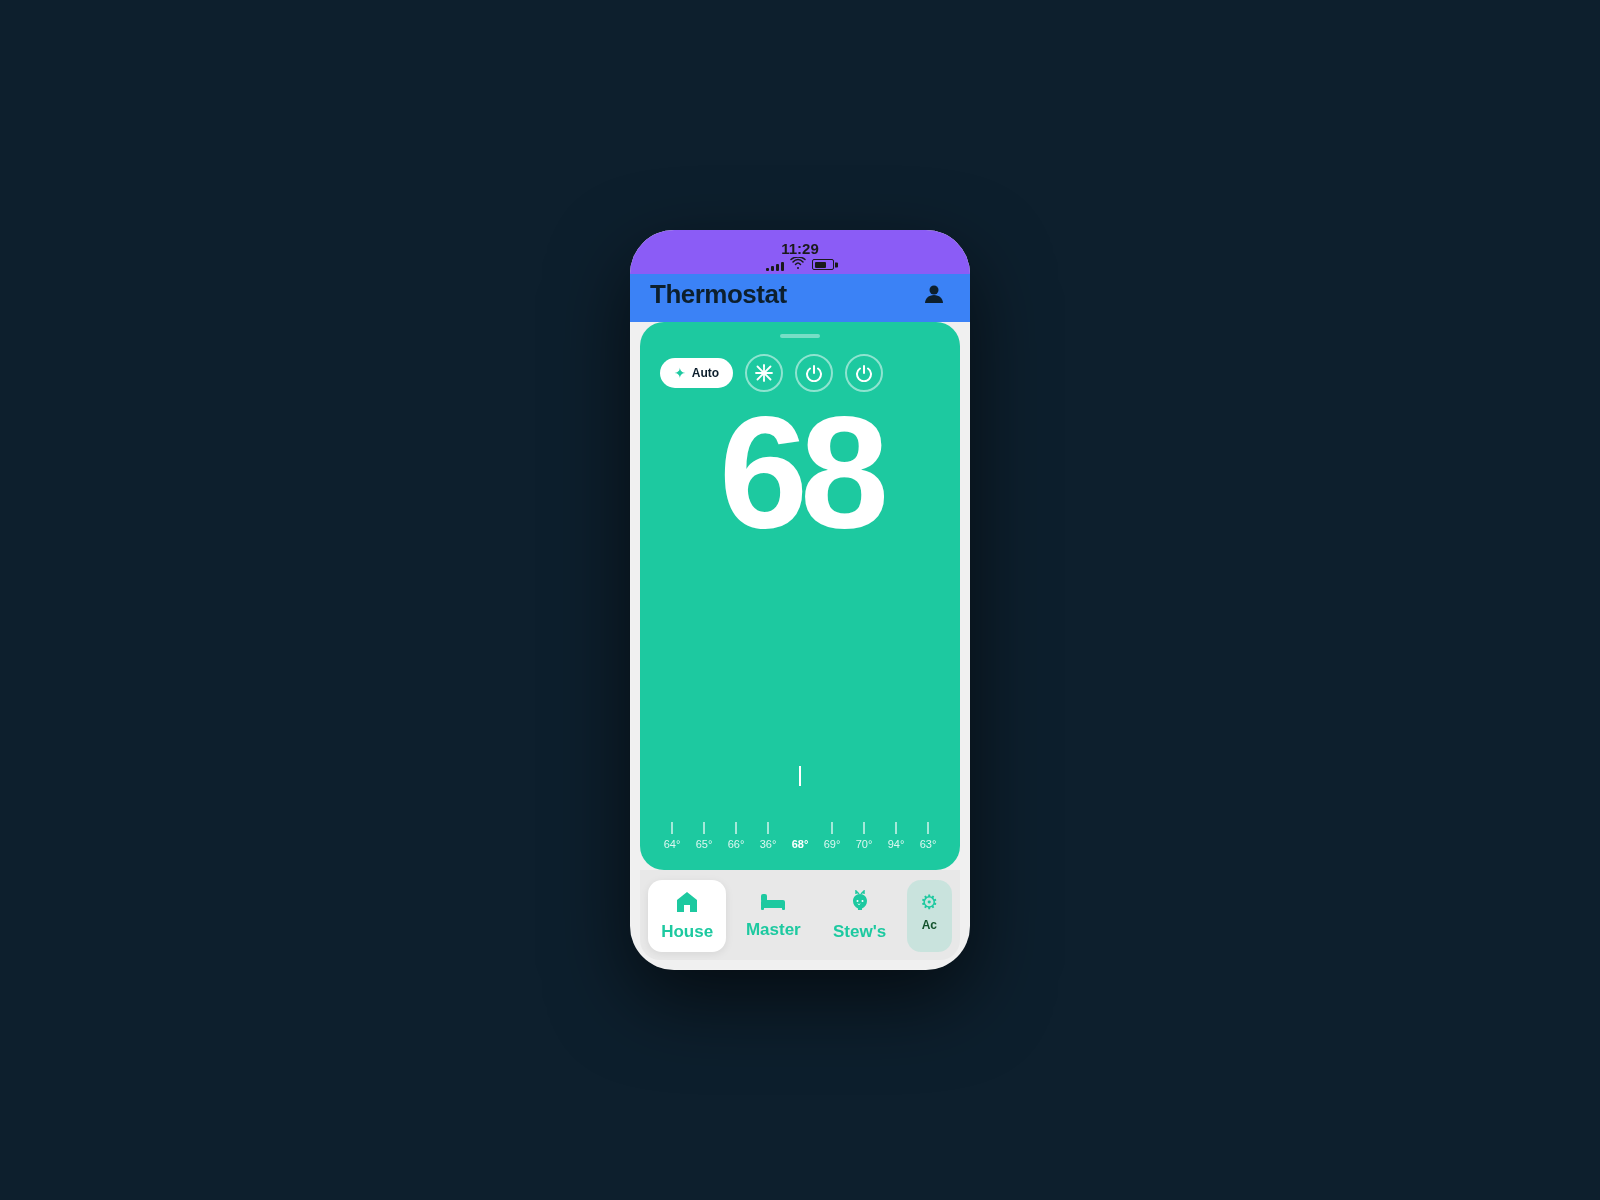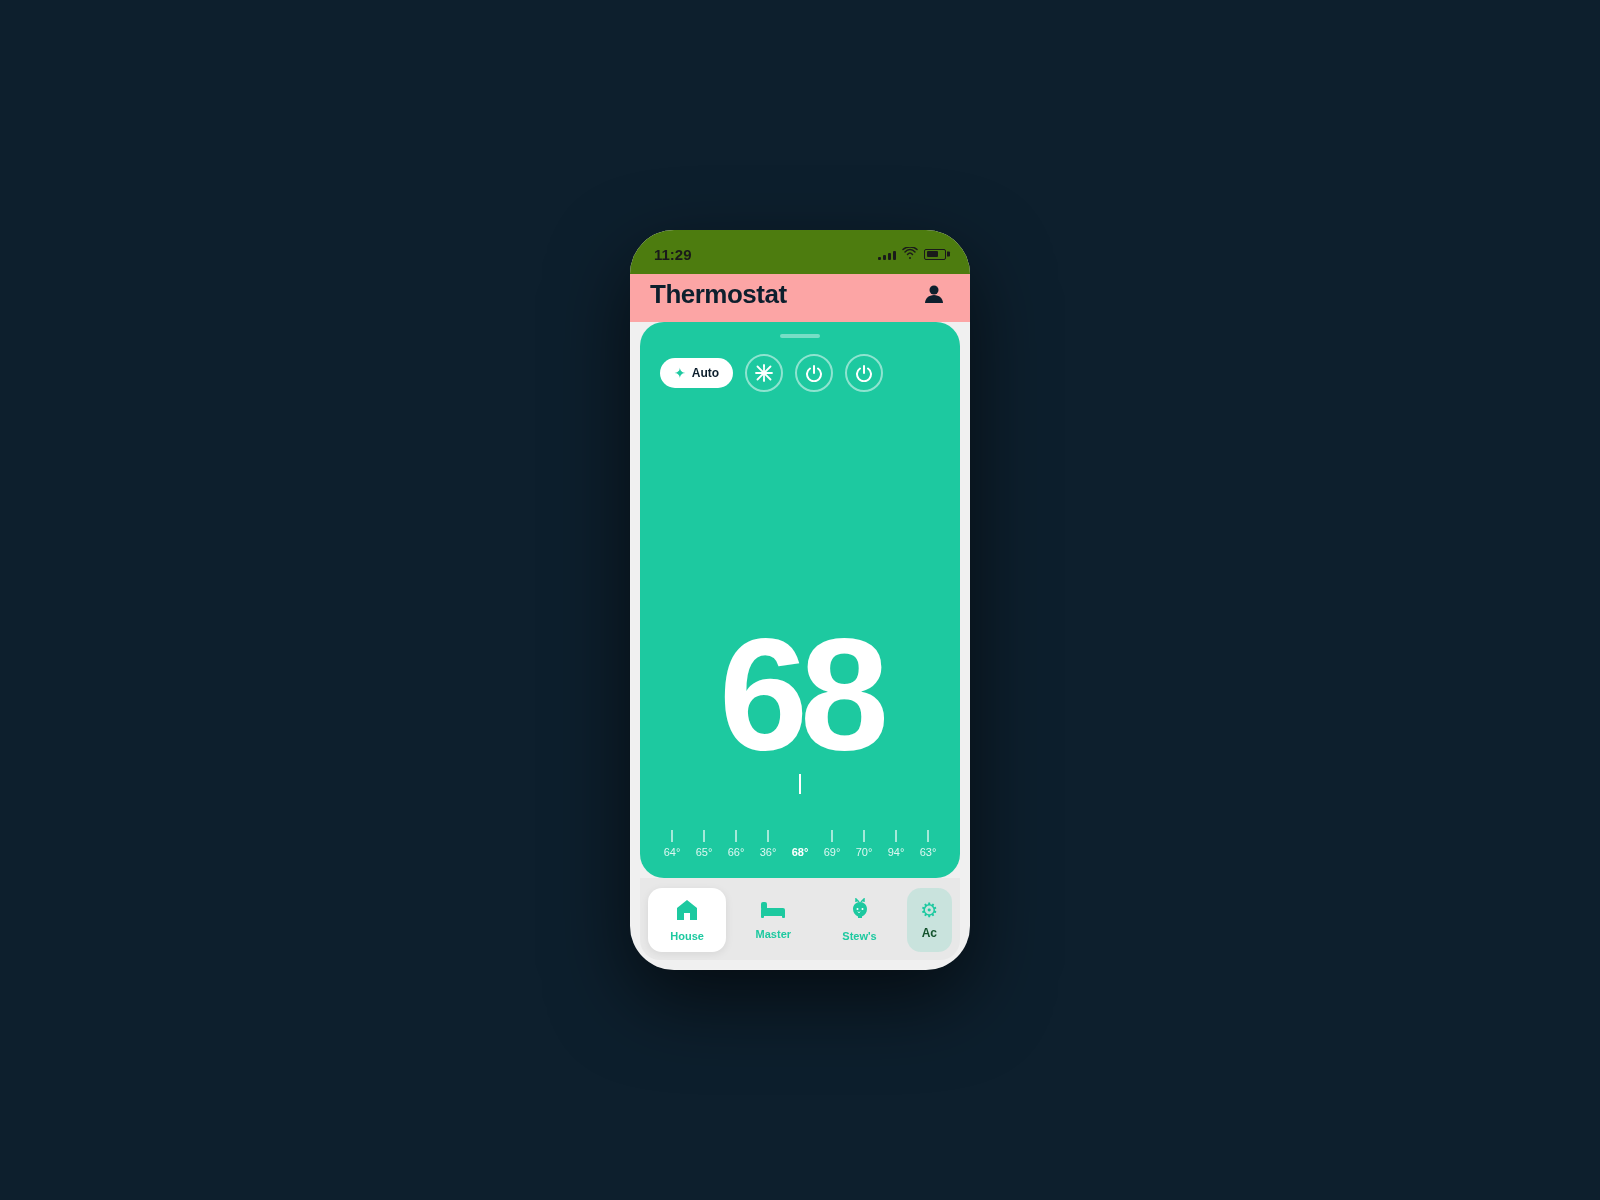--- a/index.html
+++ b/index.html
@@ -22,27 +22,28 @@
       border-radius: 44px;
       box-shadow: 0 30px 80px rgba(0,0,0,0.6), inset 0 0 0 1px rgba(255,255,255,0.1);
       overflow: hidden;
       display: flex;
       flex-direction: column;
       position: relative;
     }
 
     
     .status-bar {
-      background: #4d7c0f;
+      background: #8b5cf6;
       display: flex;
       justify-content: space-between;
       align-items: center;
       padding: 10px 24px 6px;
       height: 44px;
       flex-shrink: 0;
+      flex-direction: column;
     }
 
     .status-time {
       font-size: 15px;
       font-weight: 600;
       color: #1a1a1a;
     }
 
     .status-icons {
       display: flex;
@@ -93,21 +94,21 @@
 
     .battery-fill {
       height: 100%;
       width: 70%;
       background: #1a1a1a;
       border-radius: 1px;
     }
 
     
     .app-header {
-      background: #fca5a5;
+      background: #3b82f6;
       display: flex;
       justify-content: space-between;
       align-items: center;
       padding: 4px 20px 12px;
       flex-shrink: 0;
     }
 
     .app-title {
       font-size: 26px;
       font-weight: 800;
@@ -185,21 +186,21 @@
       align-items: center;
       justify-content: center;
       color: white;
       font-size: 16px;
     }
 
     
     .temp-display {
       flex: 1;
       display: flex;
-      align-items: flex-end;
+      align-items: flex-start;
       justify-content: center;
     }
 
     .temp-value {
       font-size: 160px;
       font-weight: 900;
       color: white;
       line-height: 1;
       letter-spacing: -8px;
       text-shadow: none;
@@ -266,21 +267,21 @@
       background: white;
       box-shadow: 0 2px 8px rgba(0,0,0,0.08);
     }
 
     .nav-icon {
       font-size: 22px;
       color: #1dc9a0;
     }
 
     .nav-label {
-      font-size: 11px;
+      font-size: 17px;
       font-weight: 600;
       color: #1dc9a0;
     }
 
     .nav-item-partial {
       flex: 0.6;
       display: flex;
       flex-direction: column;
       align-items: center;
       gap: 4px;

